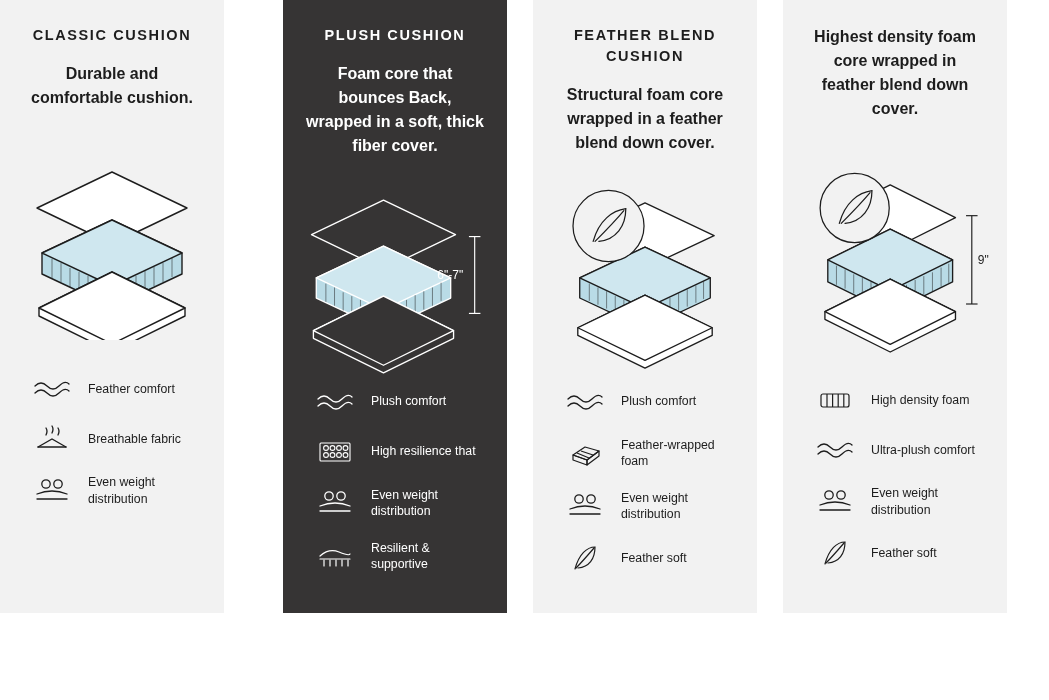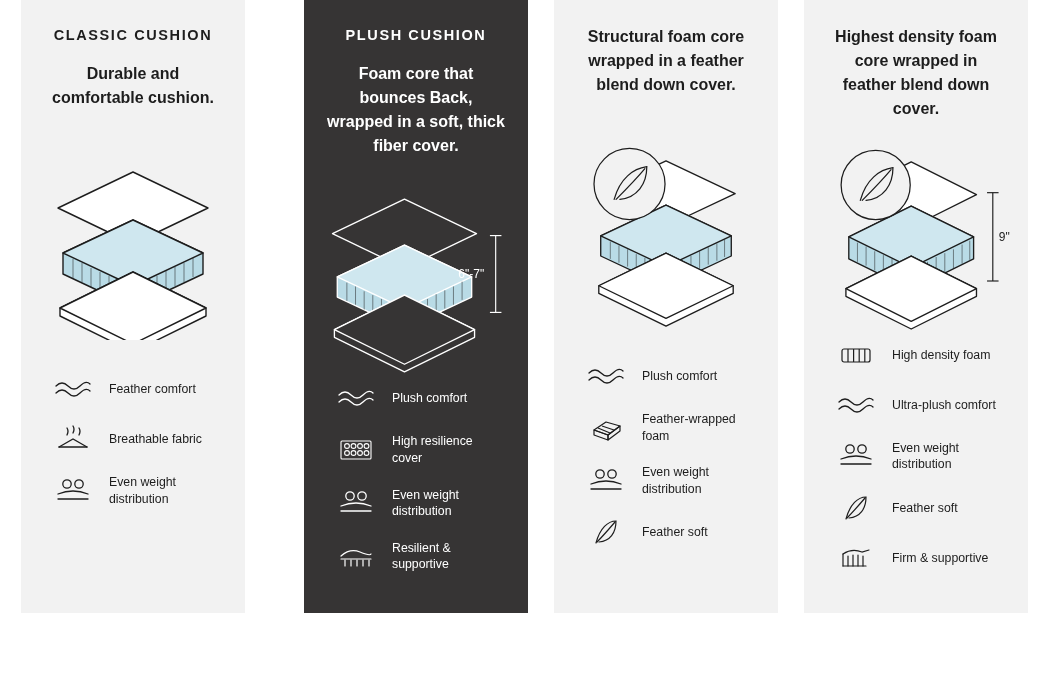--- a/index.html
+++ b/index.html
@@ -12,21 +12,21 @@
     height: 700px;
     font-family: "Liberation Sans", sans-serif;
     overflow: hidden;
   }
   .board {
     position: relative;
     width: 1049px;
     height: 592px;
     background: #ffffff;
     display: flex;
-    justify-content: center;
+    justify-content: flex-start;
     align-items: center;
     gap: 26px;
     padding-top: 0;
     box-sizing: border-box;
   }
   .card {
     width: 224px;
     height: 634px;
     box-sizing: border-box;
     display: flex;
@@ -235,21 +235,21 @@
                 <circle cx="17.5" cy="10" r="2.4"></circle>
                 <circle cx="24" cy="10" r="2.4"></circle>
                 <circle cx="30.5" cy="10" r="2.4"></circle>
             <circle cx="11" cy="17" r="2.4"></circle>
                 <circle cx="17.5" cy="17" r="2.4"></circle>
                 <circle cx="24" cy="17" r="2.4"></circle>
                 <circle cx="30.5" cy="17" r="2.4"></circle>
               </g>
             </svg>
         </span>
-        <span class="flabel">High resilience cover</span>
+        <span class="flabel">High resilience that</span>
       </div>
       <div class="feature">
         <span class="ficon">
           <svg width="40" height="28" viewBox="0 0 40 28">
               <g fill="none" stroke="#ffffff" stroke-width="1.3" stroke-linecap="round">
             <circle cx="14" cy="7" r="4.2"></circle>
                 <circle cx="26" cy="7" r="4.2"></circle>
             <path d="M5 17 Q20 11 35 17"></path>
                 <line x1="5" y1="22" x2="35" y2="22"></line>
               </g>
@@ -270,20 +270,21 @@
                 <line x1="33" y1="18" x2="33" y2="24"></line>
               </g>
             </svg>
         </span>
         <span class="flabel">Resilient &amp; supportive</span>
       </div>
     </div>
   </div>
 
   <div class="card light">
+    <div class="card-title">FEATHER BLEND CUSHION</div>
     <div class="card-desc">Structural foam core wrapped in a feather blend down cover.</div>
     <div class="art">
       <svg width="200" height="200" viewBox="0 0 200 200">
         <g fill="none" stroke="#1d1d1d" stroke-width="1.4" stroke-linejoin="round">
           <polygon points="100,26 172,60 100,94 28,60" fill="#ffffff"></polygon>
           <polygon points="100,72 168,104 168,125 100,157 32,125 32,104" fill="#b9dbe6"></polygon>
           <polygon points="100,72 168,104 100,136 32,104" fill="#cfe7ef"></polygon>
           <g stroke="#1d1d1d" stroke-width="0.7" opacity="0.75">
             <line x1="42" y1="110" x2="42" y2="128"></line>
               <line x1="51" y1="114" x2="51" y2="132"></line>
@@ -450,32 +451,16 @@
         <span class="ficon">
           <svg width="40" height="28" viewBox="0 0 40 28">
               <g fill="none" stroke="#1d1d1d" stroke-width="1.2" stroke-linecap="round">
             <path d="M10 25 C14 10 22 3 30 3 C30 15 24 23 13 24"></path>
                 <path d="M11 24 C17 18 23 11 29 4"></path>
               </g>
             </svg>
         </span>
         <span class="flabel">Feather soft</span>
       </div>
-      <div class="feature">
-        <span class="ficon">
-          <svg width="40" height="28" viewBox="0 0 40 28">
-              <g fill="none" stroke="#1d1d1d" stroke-width="1.2" stroke-linecap="round">
-            <path d="M7 10 Q16 4 26 8 L33 6"></path>
-                <line x1="7" y1="10" x2="7" y2="22"></line>
-            <line x1="7" y1="22" x2="30" y2="22"></line>
-            <line x1="12" y1="12" x2="12" y2="22"></line>
-                <line x1="17" y1="11" x2="17" y2="22"></line>
-            <line x1="22" y1="11" x2="22" y2="22"></line>
-                <line x1="27" y1="12" x2="27" y2="22"></line>
-              </g>
-            </svg>
-        </span>
-        <span class="flabel">Firm &amp; supportive</span>
-      </div>
     </div>
   </div>
 
 </div>
 
 </body></html>

